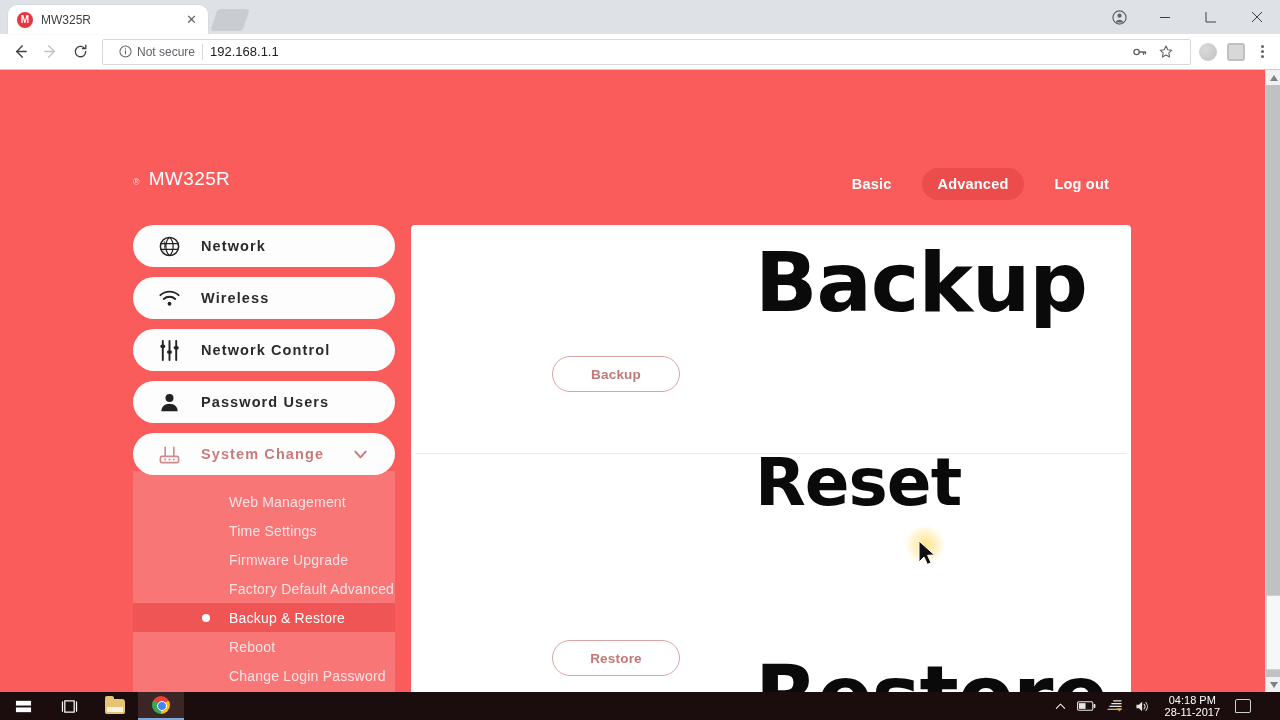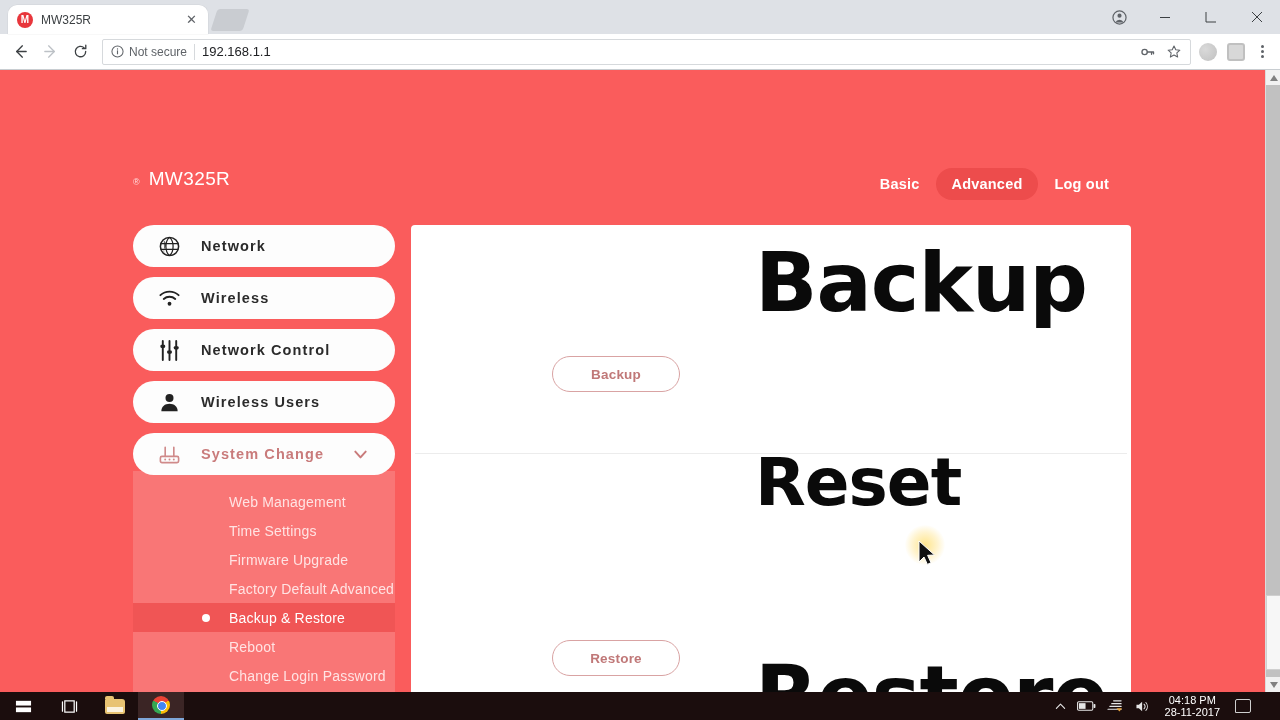--- a/index.html
+++ b/index.html
@@ -53,21 +53,21 @@
     padding:0 6px; gap:2px; border-bottom:1px solid #c8cdd1;
   }
   .navbtn {
     width:28px; height:28px; display:flex; align-items:center; justify-content:center;
     color:#5f6368; border-radius:50%;
   }
   .navbtn.dim { color:#bdc1c6; }
   .omnibox {
     flex:1 1 auto; height:26px; margin:0 6px; background:#ffffff;
     border:1px solid #d6d9dc; border-radius:2px;
-    display:flex; align-items:center; padding:0 8px; gap:7px;
+    display:flex; align-items:center; padding:0 16px; gap:7px;
     font-size:13px; color:#202124;
   }
   .omni-info { display:flex; align-items:center; gap:5px; color:#5f6368; font-size:12px; }
   .omni-sep { width:1px; height:16px; background:#d6d9dc; }
   .omni-url { color:#202124; font-size:13px; }
   .omni-right { margin-left:auto; display:flex; align-items:center; gap:10px; color:#5f6368; }
   .tb-ext { display:flex; align-items:center; gap:10px; padding-right:4px; }
   .ext-icon { width:18px; height:18px; border-radius:3px; opacity:.55; }
   .ext-globe { background:radial-gradient(circle at 35% 35%, #bbb, #8d8d8d); border-radius:50%; }
   .ext-box { background:#b9b9b9; border:2px solid #8d8d8d; }
@@ -110,21 +110,21 @@
   }
   .brand-name {
     font-size:25px; font-weight:bold; color:#ffffff;
     letter-spacing:-0.5px; font-family:"Liberation Sans", sans-serif;
   }
   .brand-reg { font-size:9px; color:#ffdede; vertical-align:super; }
   .brand-model { font-size:19px; color:#ffffff; letter-spacing:0.4px; }
 
   .topnav {
     position:absolute; right:140px; top:98px;
-    display:flex; align-items:center; gap:0;
+    display:flex; align-items:center; gap:14px;
   }
   .topnav-item {
     font-size:14.5px; font-weight:bold; color:#ffffff;
     padding:8px 16px; border-radius:16px; letter-spacing:0.2px;
   }
   .topnav-item.active { background:#ed4c4c; }
 
   
   .sidebar { position:absolute; left:133px; top:155px; width:262px; }
   .menu-item {
@@ -379,21 +379,21 @@
           <span class="menu-label">Network Control</span>
         </div>
 
         <div class="menu-item">
           <span class="menu-ico">
             <svg width="23" height="23" viewBox="0 0 24 24">
                 <circle cx="12" cy="7.2" r="4.2" fill="#222"></circle>
                 <path d="M3.5 21c0-4.7 3.8-7.6 8.5-7.6s8.5 2.9 8.5 7.6z" fill="#222"></path>
               </svg>
           </span>
-          <span class="menu-label">Wireless Users</span>
+          <span class="menu-label">Password Users</span>
         </div>
 
         <div class="menu-item active-parent">
           <span class="menu-ico">
             <svg width="23" height="23" viewBox="0 0 24 24">
                 <rect x="2.5" y="14" width="19" height="6.5" rx="1.6" fill="none" stroke="#d08a8a" stroke-width="1.7"></rect>
                 <path d="M7.5 14V4.5M16.5 14V4.5" stroke="#d08a8a" stroke-width="1.7" stroke-linecap="round"></path>
                 <circle cx="7.5" cy="17.3" r="1" fill="#d08a8a"></circle>
                 <circle cx="12" cy="17.3" r="1" fill="#d08a8a"></circle>
                 <circle cx="16.5" cy="17.3" r="1" fill="#d08a8a"></circle>

